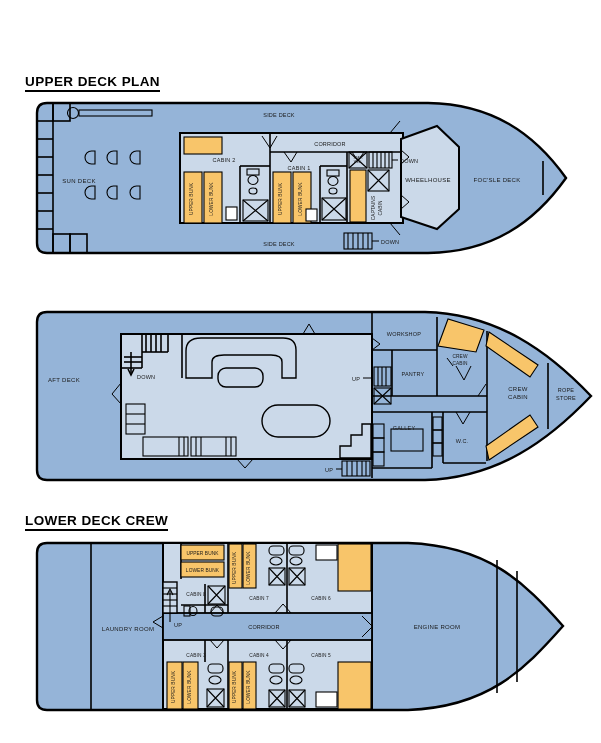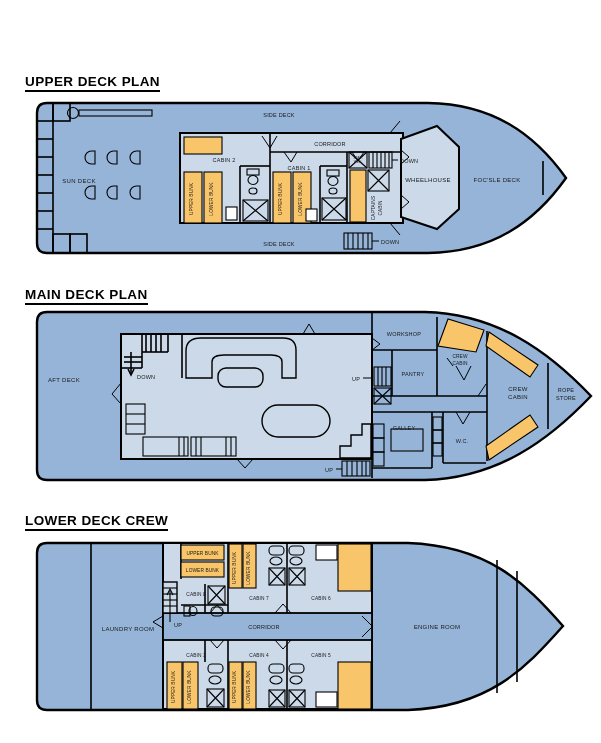--- a/index.html
+++ b/index.html
@@ -23,21 +23,20 @@
   .lbl-s{font-size:4.8px;letter-spacing:.1px;}
   .lbl-xs{font-size:3.2px;}
   .ta-s{text-anchor:start;}
 </style>
 </head>
 <body>
 
 <div id="canvas">
 
   <div class="heading" style="top:74px;">UPPER DECK PLAN</div>
-  <div class="heading" style="top:287px;">MAIN DECK PLAN</div>
   <div class="heading" style="top:513px;">LOWER DECK CREW</div>
 
   <svg width="601" height="743" viewBox="0 0 601 743">
 
     <g>
       <path class="hull" d="M 47,103 H 428 C 492,104 534,133 566,178 C 534,223 492,252 428,253 H 47 Q 37,253 37,243 V 113 Q 37,103 47,103 Z"></path>
       <line class="wall" x1="543" y1="161" x2="543" y2="195"></line>
 
       <g class="wall">
         <line x1="53" y1="103" x2="53" y2="253"></line>

